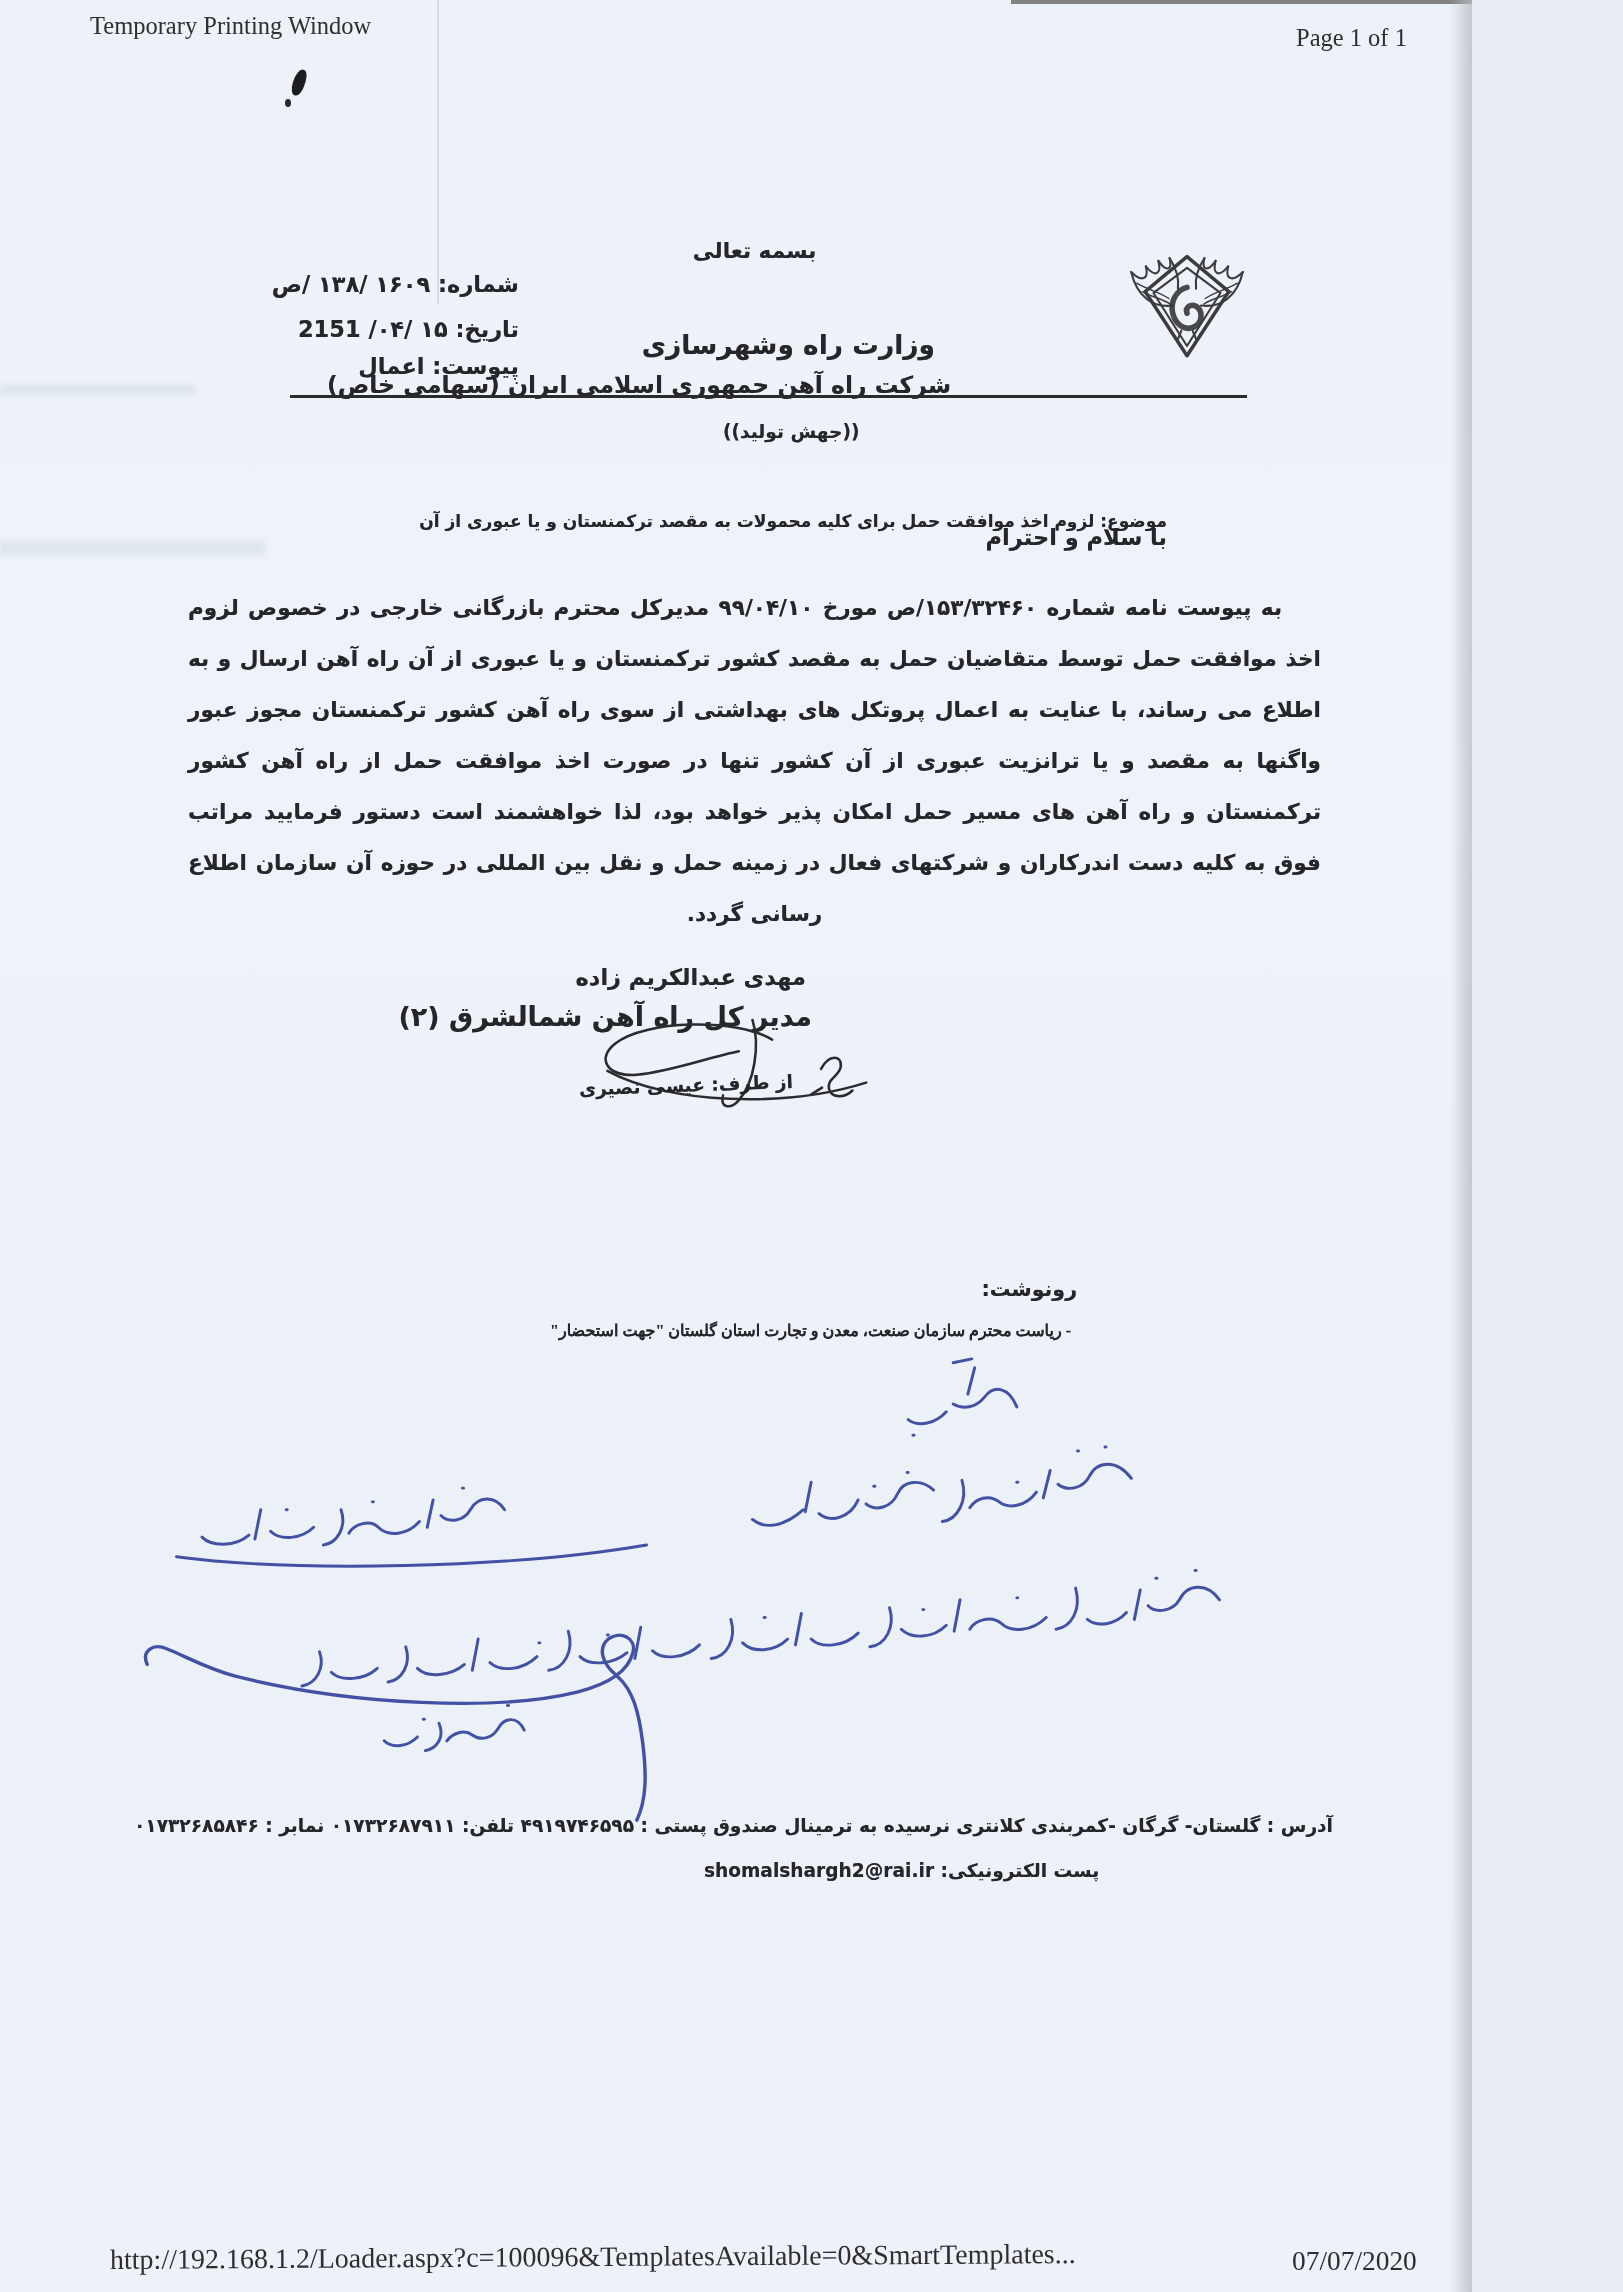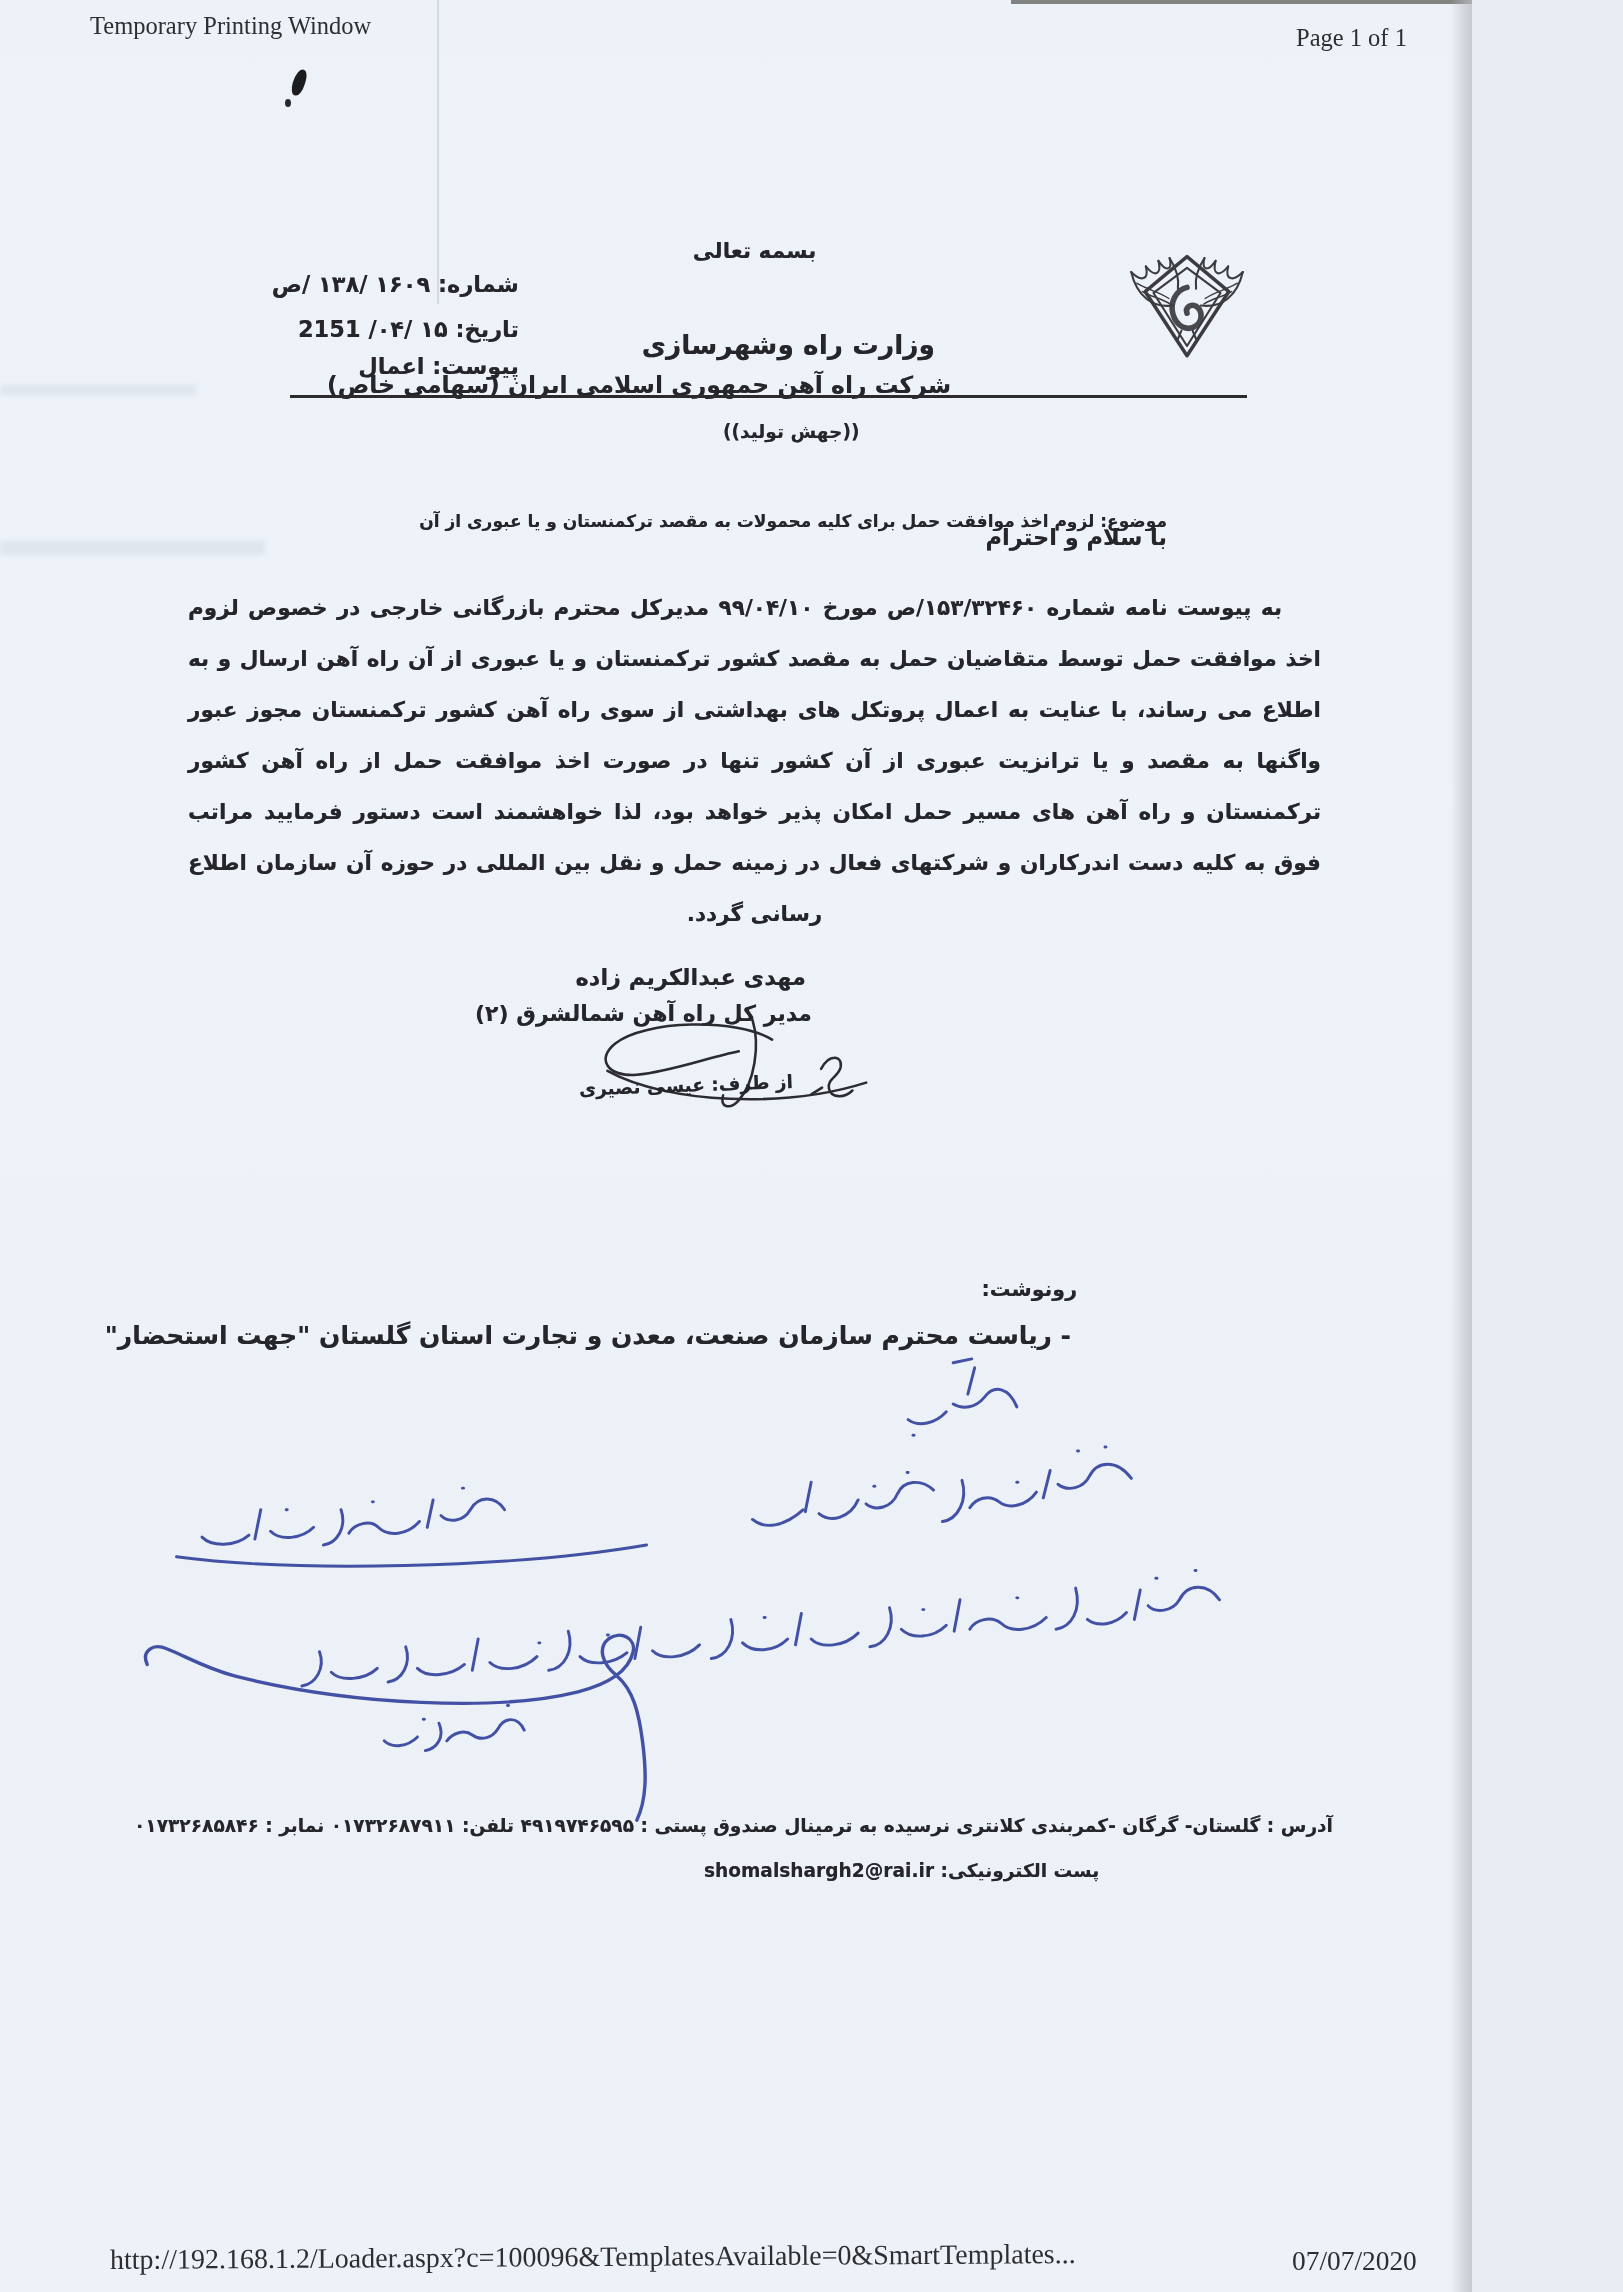--- a/index.html
+++ b/index.html
@@ -92,37 +92,37 @@
 
   <div class="abs" style="left:290px;top:395px;width:957px;height:2.9px;background:#2b2b2e;"></div>
 
   <div class="abs fa" style="left:723px;top:421px;font-size:18.6px;">((جهش تولید))</div>
   <div class="abs fa" style="right:305px;top:511px;font-size:17px;">موضوع: لزوم اخذ موافقت حمل برای کلیه محمولات به مقصد ترکمنستان و یا عبوری از آن</div>
   <div class="abs fa" style="right:305px;top:524px;font-size:22.5px;text-align:center;">با سلام و احترام</div>
 
   <div id="body-par">به پیوست نامه شماره ۱۵۳/۳۲۴۶۰/ص مورخ ۹۹/۰۴/۱۰ مدیرکل محترم بازرگانی خارجی در خصوص لزوم اخذ موافقت حمل توسط متقاضیان حمل به مقصد کشور ترکمنستان و یا عبوری از آن راه آهن ارسال و به اطلاع می رساند، با عنایت به اعمال پروتکل های بهداشتی از سوی راه آهن کشور ترکمنستان مجوز عبور واگنها به مقصد و یا ترانزیت عبوری از آن کشور تنها در صورت اخذ موافقت حمل از راه آهن کشور ترکمنستان و راه آهن های مسیر حمل امکان پذیر خواهد بود، لذا خواهشمند است دستور فرمایید مراتب فوق به کلیه دست اندرکاران و شرکتهای فعال در زمینه حمل و نقل بین المللی در حوزه آن سازمان اطلاع رسانی گردد.</div>
 
   <div class="abs fa" style="left:586px;top:964px;width:220px;text-align:center;font-size:22.5px;">مهدی عبدالکریم زاده</div>
-  <div class="abs fa" style="left:555px;top:1001px;width:257px;text-align:center;font-size:22px;">مدیر کل راه آهن شمالشرق (۲)</div>
+  <div class="abs fa" style="left:555px;top:1001px;width:257px;text-align:center;font-size:27px;">مدیر کل راه آهن شمالشرق (۲)</div>
 
   <div class="abs" style="left:580px;top:1012px;width:294px;height:108px;">
     <svg viewBox="0 0 300 110" width="294" height="108">
       <g stroke="#2b2b30" fill="none" stroke-width="2.6" stroke-linecap="round">
         <path d="M196 28 C160 6 66 8 36 32 C16 48 28 66 58 64 C92 61 132 46 162 40"></path>
         <path d="M176 8 C184 34 178 72 162 90 C153 100 142 97 146 85"></path>
         <path d="M28 60 C90 94 210 98 292 72"></path>
         <path d="M246 58 C254 42 268 44 266 56 C264 66 252 68 254 78 C256 88 270 88 278 80"></path>
         <path d="M236 84 L247 77"></path>
       </g>
     </svg>
   </div>
   <div class="abs fa" style="left:617px;top:1074px;width:176px;text-align:center;font-size:18.6px;transform:rotate(-2deg);">از طرف: عیسی نصیری</div>
 
   <div class="abs fa" style="right:395px;top:1277px;font-size:20.6px;">رونوشت:</div>
-  <div class="abs fa" style="right:401px;top:1321px;font-size:25px;font-weight:600;">- ریاست محترم سازمان صنعت، معدن و تجارت استان گلستان "جهت استحضار"</div>
+  <div class="abs fa" style="right:401px;top:1321px;font-size:16px;font-weight:600;font-family:Liberation Serif, serif;">- ریاست محترم سازمان صنعت، معدن و تجارت استان گلستان "جهت استحضار"</div>
 
   <div class="abs" style="left:78px;top:1353px;width:1196px;height:475px;">
     <svg viewBox="0 0 1220 485" width="1196" height="475">
       <g stroke="#35449f" fill="none" stroke-width="3" stroke-linecap="round" opacity=".92">
 
         <g>
           <path d="M958 55 C950 35 935 32 925 45 C916 56 903 58 893 52"></path>
           <path d="M886 60 C875 72 858 76 847 68"></path>
           <path d="M915 15 L908 42"></path>
           <path d="M893 10 L912 6"></path>

